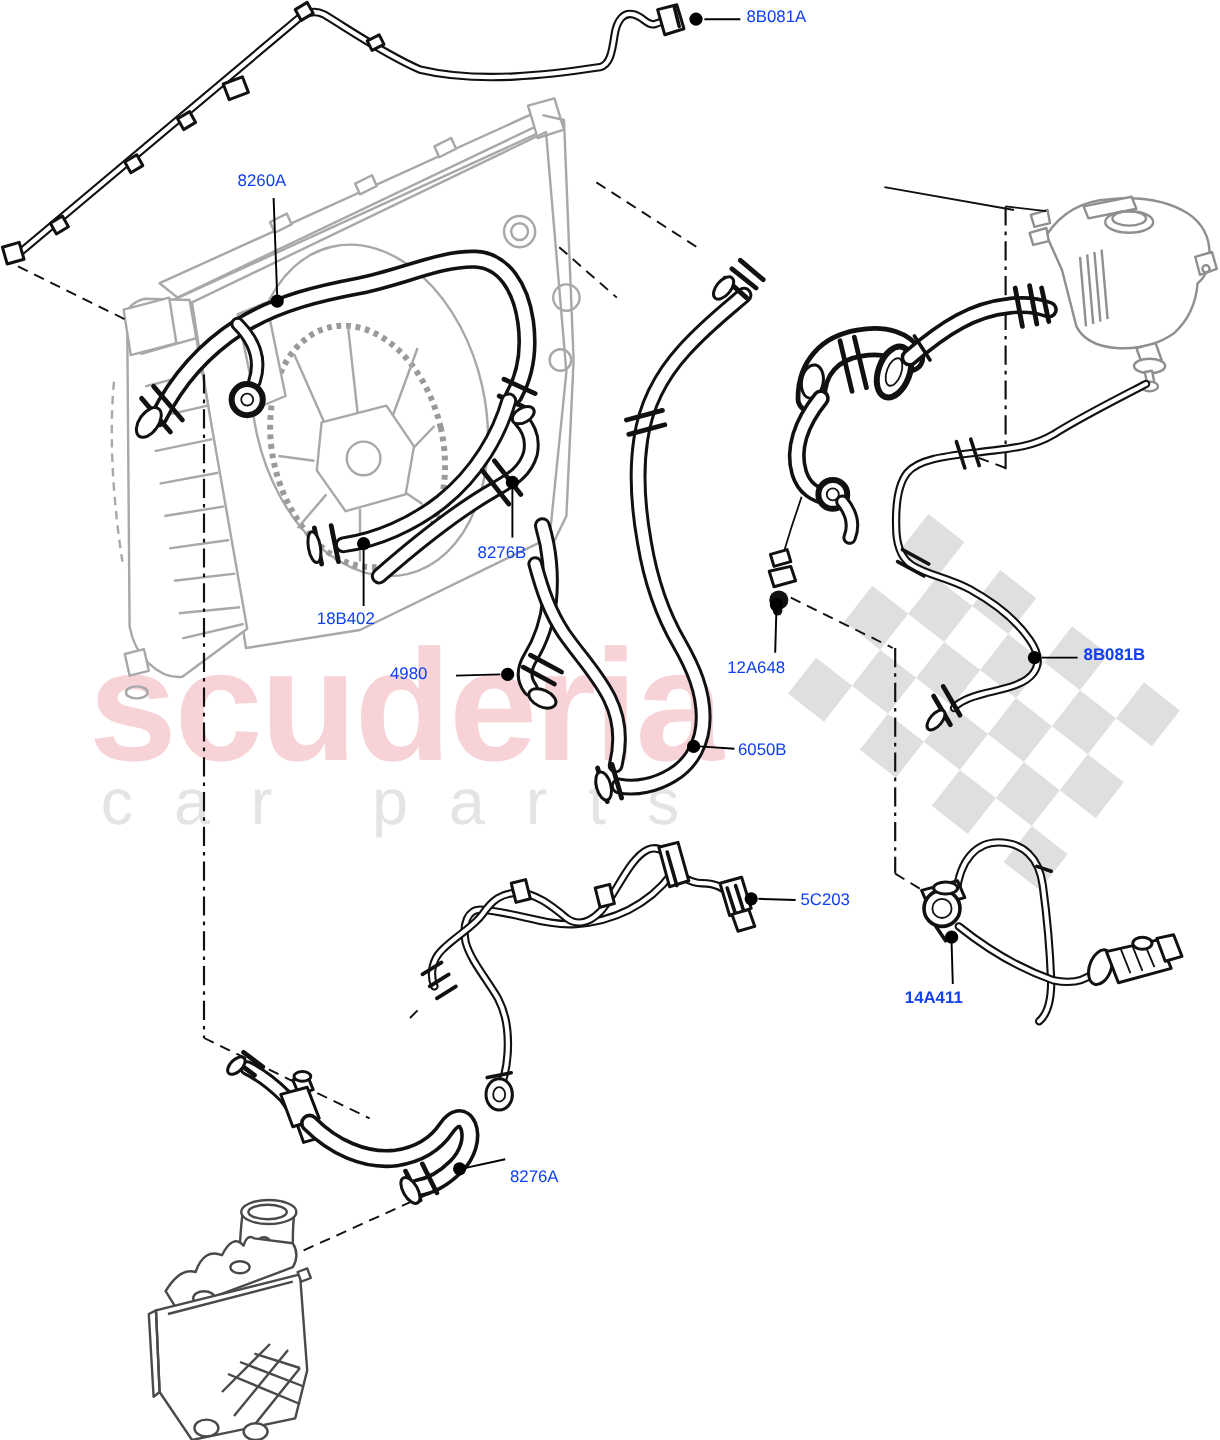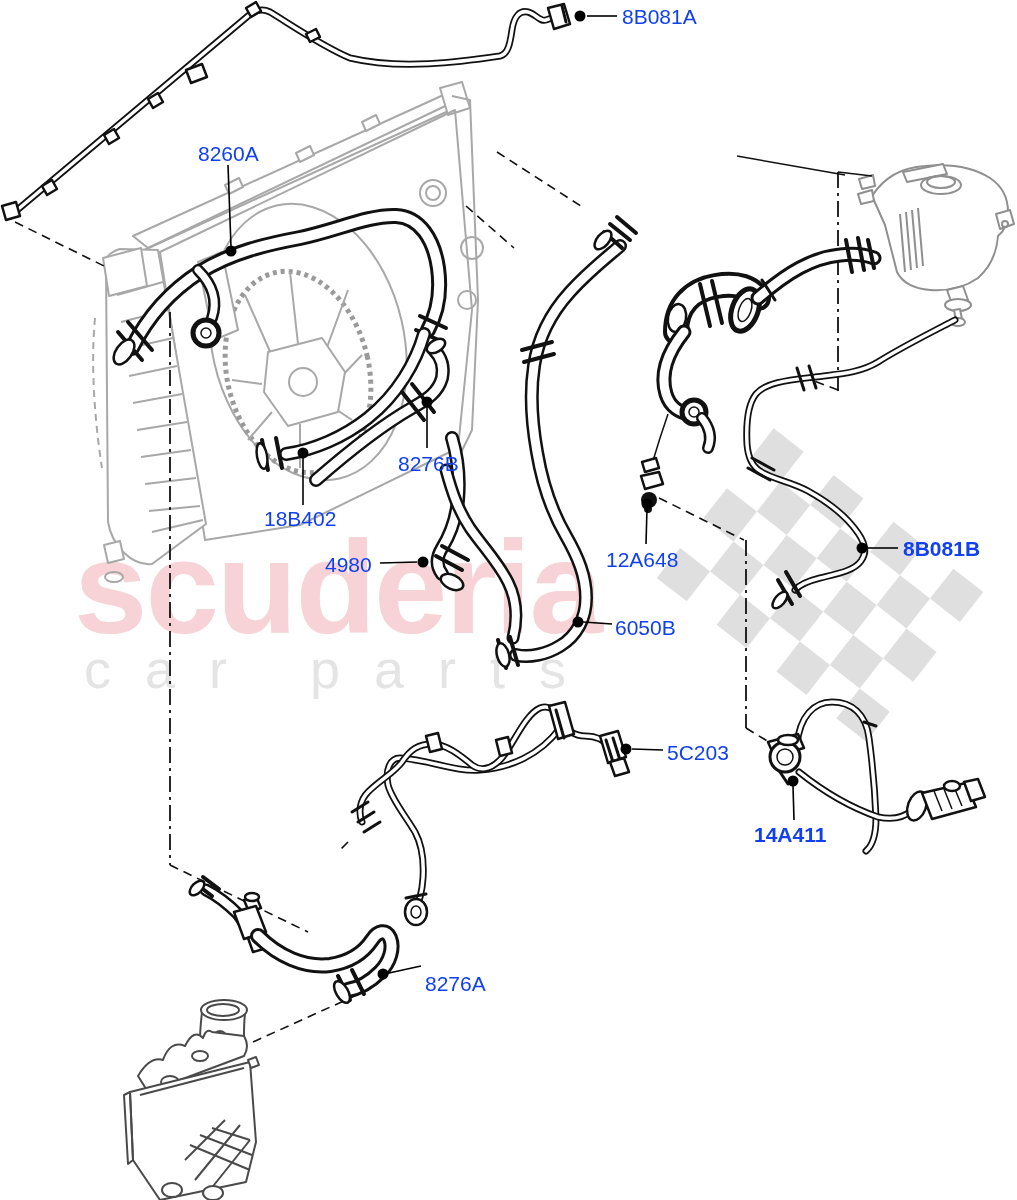--- a/index.html
+++ b/index.html
@@ -29,21 +29,21 @@
   .gry2{stroke:#8f8f8f;stroke-width:2;fill:none;stroke-linejoin:round;}
   .gry2f{stroke:#8f8f8f;stroke-width:2;fill:#fff;stroke-linejoin:round;}
   .dk{stroke:#4a4a4a;stroke-width:2;fill:none;stroke-linejoin:round;}
   .dkf{stroke:#4a4a4a;stroke-width:2;fill:#fff;stroke-linejoin:round;}
   .dashdot{stroke:#111;stroke-width:1.8;stroke-dasharray:16 5 3 5;fill:none;}
   .dash{stroke:#111;stroke-width:1.6;stroke-dasharray:9 6;fill:none;}
   .flagcell{fill:var(--flag-color);}
   .leader{stroke:#000;stroke-width:1.6;}
   .dot{fill:#000;}
   
-  .part-label{position:absolute;font-size:21px;color:var(--label-color);
+  .part-label{position:absolute;font-size:14px;color:var(--label-color);
               white-space:nowrap;line-height:1;cursor:pointer;}
 </style>
 </head>
 <body>
 
 <div id="stage">
 
   <div class="wm-brand">scuderia</div>
   <div class="wm-tagline">car parts</div>
 

